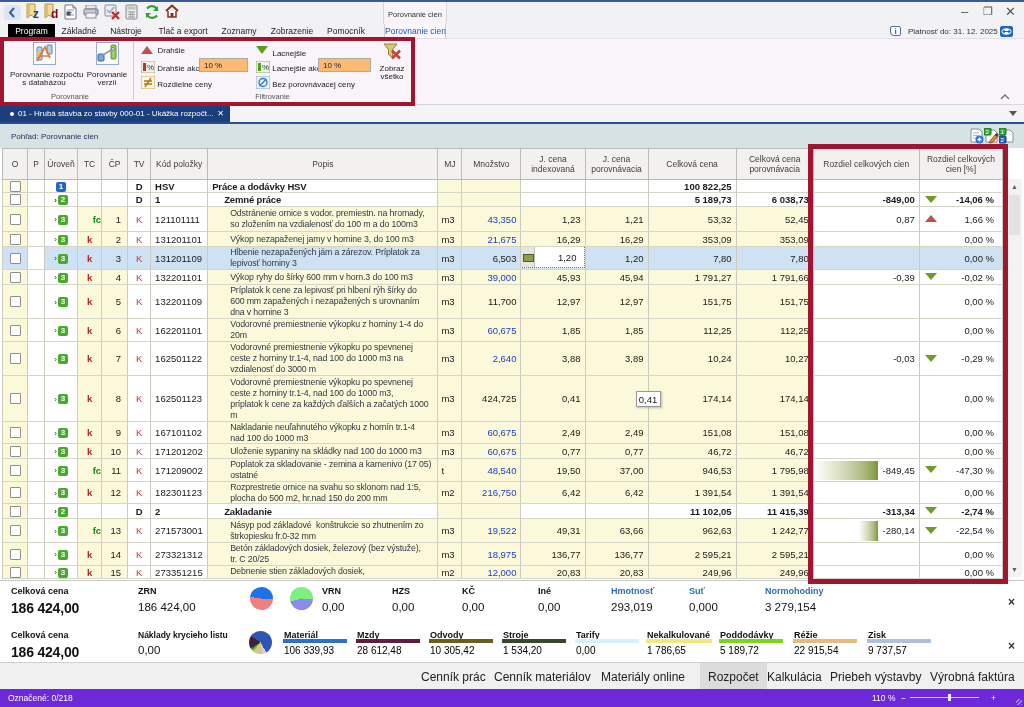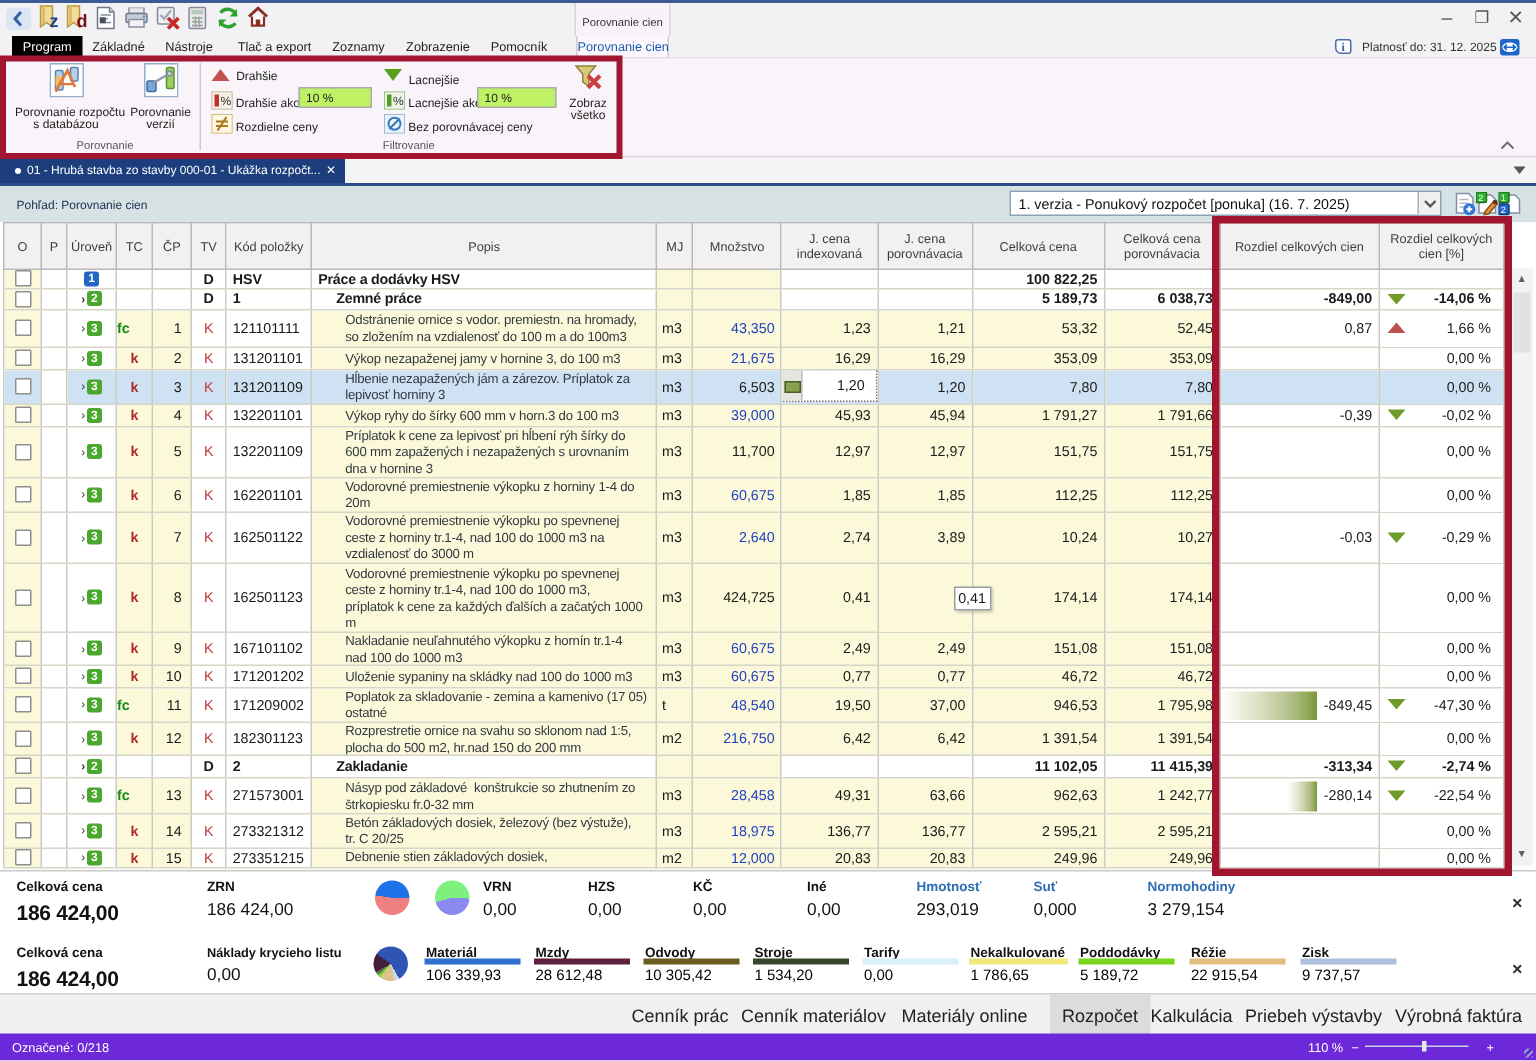--- a/index.html
+++ b/index.html
@@ -19,21 +19,21 @@
 .rtab { position:absolute; top:0; height:14px; font-size:8.5px; color:#222; text-align:center; line-height:14px; white-space:nowrap; }
 #tab-program { background:#000000; color:#fff; }
 #tab-porovn { background:#fbf7fc; color:#1b5cad; border-left:1px solid #d0ccd2; border-right:1px solid #d0ccd2; }
 
 
 #ribbon { position:absolute; left:0; top:38px; width:1024px; height:67px; background:#f9f4f9; border-bottom:1px solid #d8d4da; border-top:1px solid #e4e0e6; }
 .bigbtn { position:absolute; top:3px; text-align:center; font-size:8px; color:#222; }
 .bigbtn .cap { line-height:8px; white-space:nowrap; }
 .grouplabel { position:absolute; font-size:7.5px; color:#555; text-align:center; }
 .ritem { position:absolute; font-size:8px; color:#222; white-space:nowrap; }
-.rinput { position:absolute; background:#bef264; border:1px solid #ababab; font-size:8px; padding:0 0 0 4px; height:14px; line-height:13px; color:#222; }
+.rinput { position:absolute; background:#fdba74; border:1px solid #ababab; font-size:8px; padding:0 0 0 4px; height:14px; line-height:13px; color:#222; }
 #redbox1 { position:absolute; left:0px; top:37px; width:415px; height:69px; border:4px solid #a21530; z-index:50; }
 #redbox2 { position:absolute; left:808px; top:144px; width:200px; height:440px; border:5px solid #a21530; z-index:50; }
 .vsep { position:absolute; width:1px; background:#cfc8d0; }
 
 
 #tabstrip { position:absolute; left:0; top:105px; width:1024px; height:17px; background:#f4f4f6; }
 #doctab { position:absolute; left:0; top:0; width:230px; height:17px; background:#1d3e7c; color:#fff; font-size:8px; padding:4px 0 0 18px; white-space:nowrap; overflow:hidden; }
 #tabstrip-line { position:absolute; left:0; top:122px; width:1024px; height:2px; background:#2a4d8e; }
 
 
@@ -57,21 +57,21 @@
 td.qty { color:#2040c0; }
 td.qtyb { color:#1a1a1a; }
 tr.grp td { font-weight:bold; }
 .lvl { display:inline-block; width:10px; height:10px; border-radius:2px; color:#fff; font-size:8px; font-weight:bold; text-align:center; line-height:10px; vertical-align:middle; }
 .lvl1 { background:#2367c6; }
 .lvlg { background:#4aa82e; }
 .caret { font-size:8px; color:#333; margin-right:1px; vertical-align:middle; }
 .cb { display:inline-block; width:11px; height:11px; background:#fff; border:1px solid #8f8f8f; border-radius:1px; vertical-align:middle; }
 td.popis { white-space:nowrap; line-height:11px; letter-spacing:-0.15px; }
 td.popis.item { text-align:left; padding-left:22px; padding-right:2px; color:#323942; font-size:8.8px; }
-.tcfc { color:#178a17; font-weight:bold; text-align:left; }
+.tcfc { color:#178a17; font-weight:bold; text-align:right; }
 .tck { color:#b02828; font-weight:bold; text-align:center; }
 .tvk { color:#c03a3a; text-align:center; }
 .tvd { font-weight:bold; text-align:center; }
 .tri-dn { display:inline-block; width:0; height:0; border-left:6px solid transparent; border-right:6px solid transparent; border-top:7px solid #6f9b28; vertical-align:middle; }
 .tri-up { display:inline-block; width:0; height:0; border-left:6px solid transparent; border-right:6px solid transparent; border-bottom:7px solid #c0504d; vertical-align:middle; }
 td.pct { position:relative; }
 td.pct { padding-right:8px; } td.pct .ic { position:absolute; left:5px; top:50%; margin-top:-4px; }
 .gbar { position:absolute; background:linear-gradient(90deg, #fdfdfb 0%, #eef0e0 18%, #dce1c4 38%, #c5cda4 58%, #aab97a 78%, #8da550 92%, #7a9440 100%); }
 
 #editcell { position:absolute; left:-1px; top:-1px; width:65px; height:22px; background:#fff; border:1px dotted #707070; }
@@ -243,26 +243,20 @@
   <div id="redbox2"></div>
 
   <div id="tabstrip">
     <div id="doctab"><span style="position:absolute; left:10px; top:7px; width:4px; height:4px; border-radius:50%; background:#fff;"></span>01 - Hrubá stavba zo stavby 000-01 - Ukážka rozpočt...<span style="position:absolute; right:6px; top:4px; font-size:8px;">✕</span></div>
     <div style="position:absolute; right:7px; top:6px; width:0; height:0; border-left:4px solid transparent; border-right:4px solid transparent; border-top:5px solid #555;"></div>
   </div>
   <div id="tabstrip-line"></div>
 
   <div id="pohlad">
     <div id="pohlad-label">Pohľad: Porovnanie cien</div>
-    <div id="combo">
-        <span class="txt">1. verzia - Ponukový rozpočet [ponuka] (16. 7. 2025)</span>
-        <span class="btn"><svg width="9" height="6" viewBox="0 0 9 6" style="margin-top:5px">
-            <path d="M1 1 L4.5 4.5 L8 1" stroke="#555" stroke-width="1.6" fill="none"></path>
-          </svg></span>
-      </div>
     <svg class="abs" style="left:969px; top:4px;" width="15" height="16" viewBox="0 0 15 16">
         <path d="M2 1 h8 l3 3 v10 H2 z" fill="#fff" stroke="#8090a8"></path>
         <path d="M4 5 h6 M4 7.5 h6 M4 10 h4" stroke="#b0b8c8" stroke-width="1"></path>
         <circle cx="10.5" cy="11.5" r="4" fill="#2e75d6"></circle>
         <path d="M10.5 9.5 v4 M8.5 11.5 h4" stroke="#fff" stroke-width="1.4"></path>
       </svg>
     <svg class="abs" style="left:984px; top:4px;" width="15" height="16" viewBox="0 0 15 16">
         <path d="M2 2 h8 l3 3 v9 H2 z" fill="#fff" stroke="#8090a8"></path>
         <rect x="0" y="0" width="7" height="7" rx="1" fill="#30b030" stroke="#187018"></rect>
         <text x="1.5" y="6" font-size="6" fill="#fff" font-family="Liberation Sans, sans-serif">2</text>
@@ -469,21 +463,21 @@
     <td class="y" style="text-align:center"><span class="cb"></span></td>
             <td class="w"></td>
     <td class="w" style="text-align:center"><span class="caret">›</span><span class="lvl lvlg">3</span></td>
     <td class="y tck">k</td>
             <td class="y num" style="padding-right:6px">7</td>
             <td class="w tvk">K</td>
     <td class="w" style="padding-left:4px">162501122</td>
     <td class="y popis item">Vodorovné premiestnenie výkopku po spevnenej<br>ceste z horniny tr.1-4, nad 100 do 1000 m3 na<br>vzdialenosť do 3000 m</td>
     <td class="y" style="padding-left:3px">m3</td>
             <td class="y num qty">2,640</td>
-    <td class="y num">2,74</td>
+    <td class="y num">3,88</td>
             <td class="y num">3,89</td>
     <td class="y num">10,24</td>
             <td class="y num">10,27</td>
             <td class="w num">-0,03</td>
     <td class="w pct num"><span class="ic tri-dn"></span>-0,29 %</td>
   </tr>
   <tr style="height:46px">
     <td class="y" style="text-align:center"><span class="cb"></span></td>
             <td class="w"></td>
     <td class="w" style="text-align:center"><span class="caret">›</span><span class="lvl lvlg">3</span></td>
@@ -596,21 +590,21 @@
   <tr style="height:24px">
     <td class="y" style="text-align:center"><span class="cb"></span></td>
             <td class="w"></td>
     <td class="w" style="text-align:center"><span class="caret">›</span><span class="lvl lvlg">3</span></td>
     <td class="y tcfc">fc</td>
             <td class="y num" style="padding-right:6px">13</td>
             <td class="w tvk">K</td>
     <td class="w" style="padding-left:4px">271573001</td>
     <td class="y popis item">Násyp pod základové&nbsp; konštrukcie so zhutnením zo<br>štrkopiesku fr.0-32 mm</td>
     <td class="y" style="padding-left:3px">m3</td>
-            <td class="y num qty">28,458</td>
+            <td class="y num qty">19,522</td>
     <td class="y num">49,31</td>
             <td class="y num">63,66</td>
     <td class="y num">962,63</td>
             <td class="y num">1 242,77</td>
     <td class="w num" style="position:relative"><span class="gbar" style="left:45px; width:19px; top:2px; height:20px;"></span>-280,14</td>
     <td class="w pct num"><span class="ic tri-dn"></span>-22,54 %</td>
   </tr>
   <tr style="height:23px">
     <td class="y" style="text-align:center"><span class="cb"></span></td>
             <td class="w"></td>

